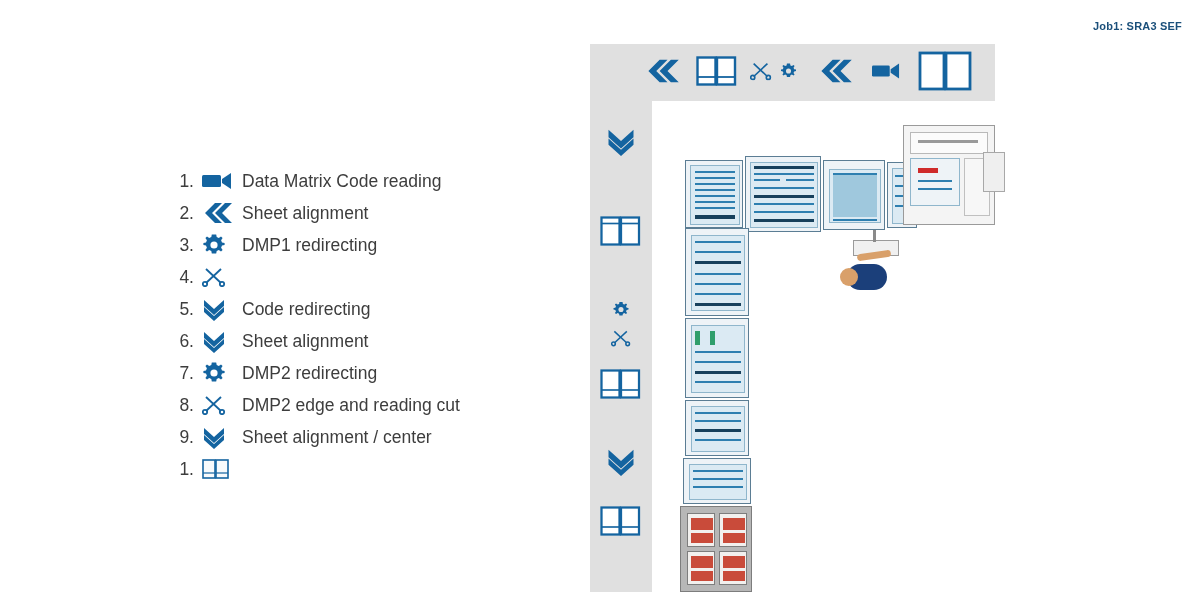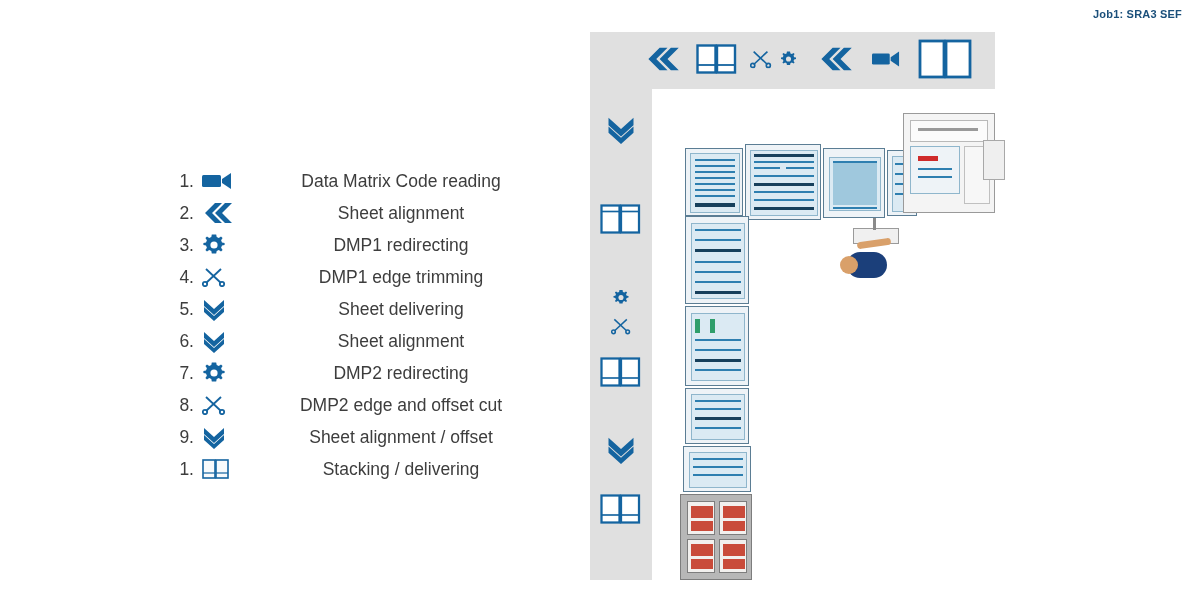--- a/index.html
+++ b/index.html
@@ -41,32 +41,31 @@
   .legend-icon {
     width: 40px;
     flex: 0 0 auto;
     display: flex;
     align-items: center;
     justify-content: flex-start;
   }
   .legend-label {
     flex: 1 1 auto;
     white-space: nowrap;
-    text-align: center;
   }
 
   
   .ico { display: block; }
   .ico-blue { fill: #1464a0; }
 
   
   #diagram {
     position: absolute;
     left: 585px;
-    top: 0;
+    top: 12px;
     width: 615px;
     height: 588px;
   }
   #job-label {
     position: absolute;
     right: 18px;
     top: 8px;
     font-size: 11px;
     font-weight: bold;
     color: #1a4f7a;
@@ -184,32 +183,31 @@
     <div class="legend-icon">
       <svg class="ico" width="24" height="20" viewBox="0 0 24 20" aria-hidden="true">
         <g stroke="#1464a0" stroke-width="1.8" fill="none">
           <line x1="4" y1="2" x2="19" y2="16"></line>
           <line x1="19" y1="2" x2="4" y2="16"></line>
           <circle cx="3" cy="17" r="2.2"></circle>
           <circle cx="20" cy="17" r="2.2"></circle>
         </g>
       </svg>
     </div>
-    <div class="legend-label">DMP1 edge trimming</div>
   </div>
 
   <div class="legend-row">
     <div class="legend-num">5.</div>
     <div class="legend-icon">
       <svg class="ico" width="24" height="24" viewBox="0 0 24 24" aria-hidden="true">
         <polygon class="ico-blue" points="2,3 12,12 22,3 22,9 12,18 2,9"></polygon>
         <polygon class="ico-blue" points="2,10 12,19 22,10 22,15 12,24 2,15"></polygon>
       </svg>
     </div>
-    <div class="legend-label">Sheet delivering</div>
+    <div class="legend-label">Code redirecting</div>
   </div>
 
   <div class="legend-row">
     <div class="legend-num">6.</div>
     <div class="legend-icon">
       <svg class="ico" width="24" height="24" viewBox="0 0 24 24" aria-hidden="true">
         <polygon class="ico-blue" points="2,3 12,12 22,3 22,9 12,18 2,9"></polygon>
         <polygon class="ico-blue" points="2,10 12,19 22,10 22,15 12,24 2,15"></polygon>
       </svg>
     </div>
@@ -232,45 +230,44 @@
     <div class="legend-icon">
       <svg class="ico" width="24" height="20" viewBox="0 0 24 20" aria-hidden="true">
         <g stroke="#1464a0" stroke-width="1.8" fill="none">
           <line x1="4" y1="2" x2="19" y2="16"></line>
           <line x1="19" y1="2" x2="4" y2="16"></line>
           <circle cx="3" cy="17" r="2.2"></circle>
           <circle cx="20" cy="17" r="2.2"></circle>
         </g>
       </svg>
     </div>
-    <div class="legend-label">DMP2 edge and offset cut</div>
+    <div class="legend-label">DMP2 edge and reading cut</div>
   </div>
 
   <div class="legend-row">
     <div class="legend-num">9.</div>
     <div class="legend-icon">
       <svg class="ico" width="24" height="24" viewBox="0 0 24 24" aria-hidden="true">
         <polygon class="ico-blue" points="2,3 12,12 22,3 22,9 12,18 2,9"></polygon>
         <polygon class="ico-blue" points="2,10 12,19 22,10 22,15 12,24 2,15"></polygon>
       </svg>
     </div>
-    <div class="legend-label">Sheet alignment / offset</div>
+    <div class="legend-label">Sheet alignment / center</div>
   </div>
 
   <div class="legend-row">
     <div class="legend-num">1.</div>
     <div class="legend-icon">
       <svg class="ico" width="28" height="20" viewBox="0 0 28 20" aria-hidden="true">
         <rect x="1" y="1" width="12" height="18" fill="#f7fafc" stroke="#1464a0" stroke-width="1.6"></rect>
         <rect x="14" y="1" width="12" height="18" fill="#f7fafc" stroke="#1464a0" stroke-width="1.6"></rect>
         <line x1="1" y1="14" x2="13" y2="14" stroke="#1464a0" stroke-width="1.2"></line>
         <line x1="14" y1="14" x2="26" y2="14" stroke="#1464a0" stroke-width="1.2"></line>
       </svg>
     </div>
-    <div class="legend-label">Stacking / delivering</div>
   </div>
 
 </div>
 
 <div id="diagram">
 
   <div id="job-label">Job1: SRA3 SEF</div>
 
   <div class="floor-top"></div>
   <div class="floor-left"></div>

